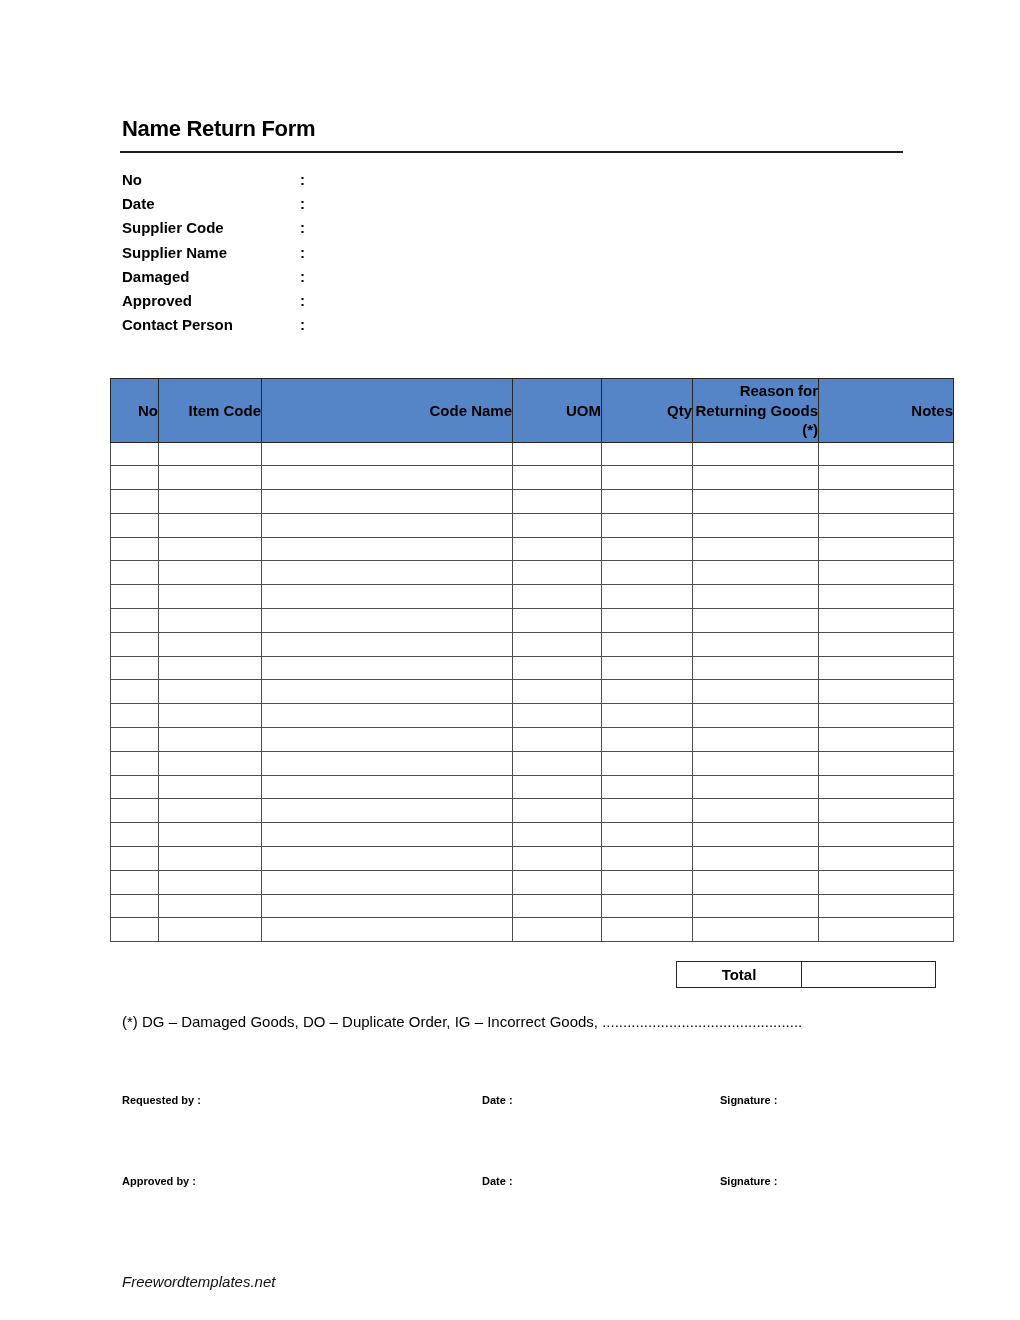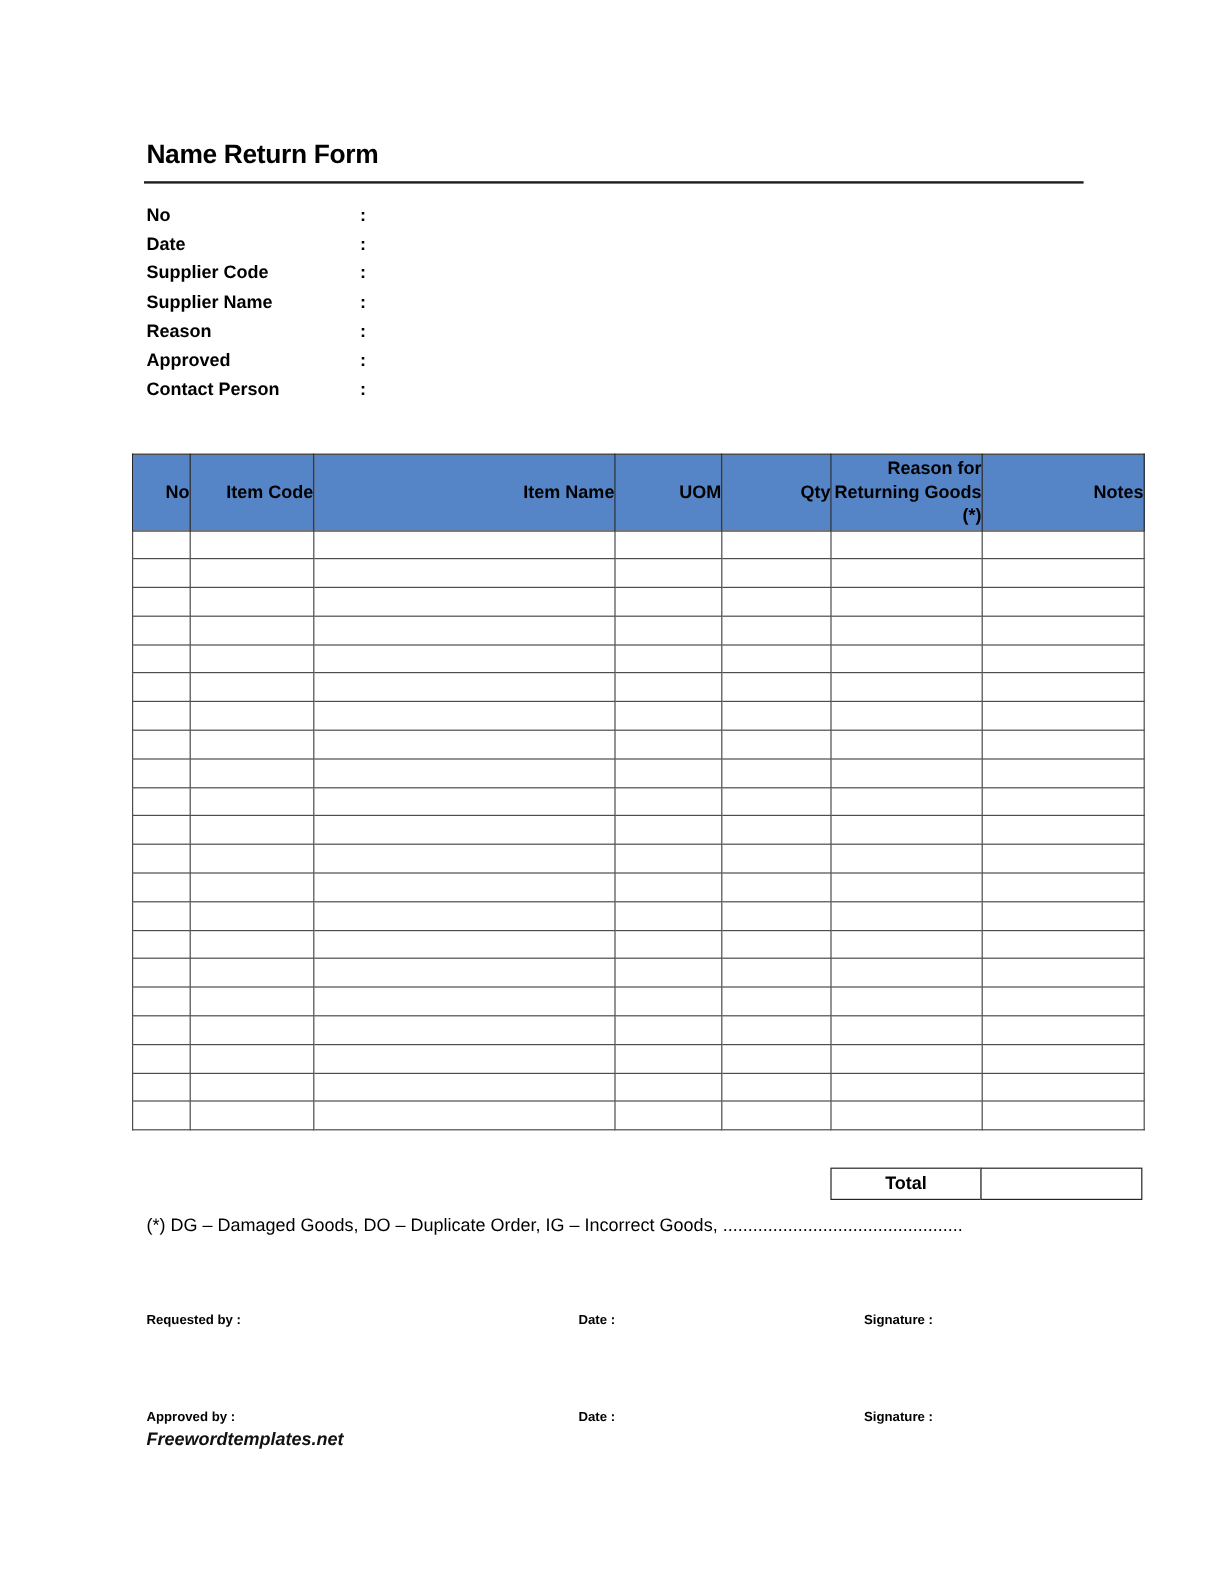--- a/index.html
+++ b/index.html
@@ -34,42 +34,42 @@
     height:61px; padding:2px 0; line-height:1.3;
   }
   table.items td {
     border:1px solid var(--border-grid);
     height:23.8px; padding:0; background:#fff;
   }
   table.items { border:1px solid var(--border-dark); }
   col.c0{width:48px;} col.c1{width:103px;} col.c2{width:251px;}
   col.c3{width:89px;} col.c4{width:91px;} col.c5{width:126px;} col.c6{width:135px;}
 
-  .total-row { position:absolute; left:692px; top:961px; display:flex;margin-top:12px; }
+  .total-row { position:absolute; left:676px; top:961px; display:flex; }
   .total-cell {
     height:27px; border:1px solid var(--border-dark); background:#fff;
     font-size:15px; font-weight:bold; text-align:center; line-height:25px;
   }
   .total-cell.label { width:126px; }
   .total-cell.value { width:135px; margin-left:-1px; }
 
   .footnote {
     position:absolute; left:122px; top:1013px; width:800px;
     font-size:15px; font-weight:normal; white-space:nowrap; overflow:hidden;
   }
   .sig-row { position:absolute; left:0; width:1020px; height:20px; font-size:11px; font-weight:bold; }
   .sig-row.first { top:1094px; }
   .sig-row.second { top:1175px;padding-left:36px; }
   .sig-name { position:absolute; left:122px; }
   .sig-date { position:absolute; left:482px; }
   .sig-sign { position:absolute; left:720px; }
 
   .page-footer {
-    position:absolute; left:122px; top:1191px;
-    font-size:15px; font-style:italic; font-weight:bold; color:#111;
+    position:absolute; left:122px; top:1273px;
+    font-size:15px; font-style:italic; font-weight:normal; color:#111;
   }
 </style>
 </head>
 <body>
 
 <div class="page">
 
   <h1 class="doc-title">Name Return Form</h1>
   <div class="title-rule"></div>
 
@@ -84,21 +84,21 @@
     </div>
     <div class="field-row">
       <span class="flabel">Supplier Code</span>
       <span class="fcolon">:</span>
     </div>
     <div class="field-row">
       <span class="flabel">Supplier Name</span>
       <span class="fcolon">:</span>
     </div>
     <div class="field-row">
-      <span class="flabel">Reason</span>
+      <span class="flabel">Damaged</span>
       <span class="fcolon">:</span>
     </div>
     <div class="field-row">
       <span class="flabel">Approved</span>
       <span class="fcolon">:</span>
     </div>
     <div class="field-row">
       <span class="flabel">Contact Person</span>
       <span class="fcolon">:</span>
     </div>
@@ -111,21 +111,21 @@
         <col class="c2">
         <col class="c3">
       <col class="c4">
         <col class="c5">
         <col class="c6">
     </colgroup>
     <thead>
       <tr id="table-head-row">
           <th>No</th>
           <th>Item Code</th>
-          <th>Item Name</th>
+          <th>Code Name</th>
           <th>UOM</th>
           <th>Qty</th>
           <th>Reason for Returning Goods (*)</th>
           <th>Notes</th>
         </tr>
     </thead>
     <tbody id="table-body">
         <tr>
           <td></td>
           <td></td>

